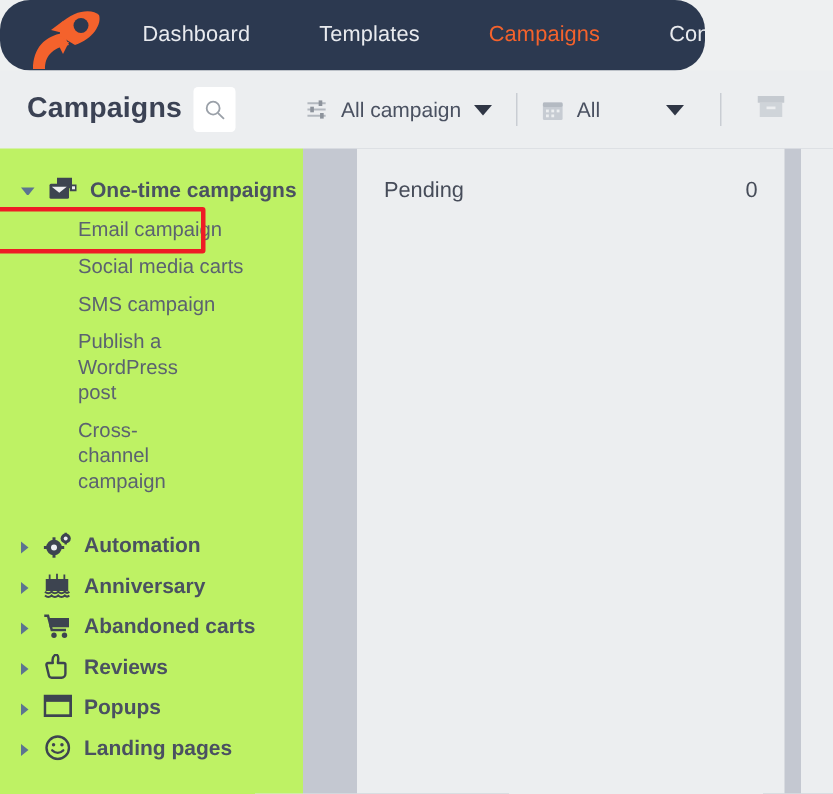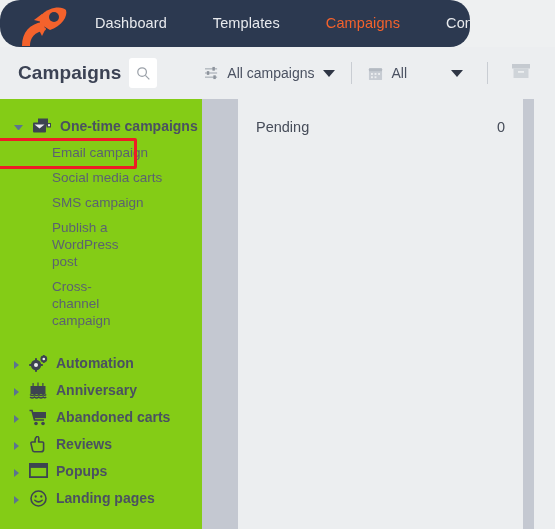--- a/index.html
+++ b/index.html
@@ -118,21 +118,21 @@
     width: 555px;
     height: 430px;
   }
 
   
   .sidebar {
     position: absolute;
     left: 0; top: 0;
     width: 202px;
     height: 430px;
-    background: #84cc16;
+    background: #bef264;
     padding-top: 14px;
     overflow: hidden;
   }
 
   .grp {
     display: flex;
     align-items: flex-start;
     padding: 5px 0 5px 14px;
     cursor: pointer;
   }
@@ -268,21 +268,21 @@
 
   <div class="tb-group tb-filter">
     <svg width="15" height="14" viewBox="0 0 16 15">
       <line x1="1" y1="3" x2="14" y2="3" stroke="#b3b8bf" stroke-width="1.5"></line>
       <line x1="1" y1="7.5" x2="14" y2="7.5" stroke="#b3b8bf" stroke-width="1.5"></line>
       <line x1="1" y1="12" x2="14" y2="12" stroke="#b3b8bf" stroke-width="1.5"></line>
       <rect x="9" y="1" width="2.6" height="4" fill="#8d939c"></rect>
       <rect x="3" y="5.5" width="2.6" height="4" fill="#8d939c"></rect>
       <rect x="10" y="10" width="2.6" height="4" fill="#8d939c"></rect>
     </svg>
-    <span class="lbl">All campaigns</span>
+    <span class="lbl">All campaign</span>
     <span class="caret"></span>
   </div>
 
   <div class="sep"></div>
 
   <div class="tb-group tb-date">
     <svg width="15" height="15" viewBox="0 0 16 16">
       <rect x="1" y="2.5" width="14" height="12.5" rx="1" fill="#c7ccd3"></rect>
       <rect x="1" y="2.5" width="14" height="3.2" rx="1" fill="#b4bac2"></rect>
       <rect x="3.2" y="7.5" width="2" height="2" fill="#eceef0"></rect>

